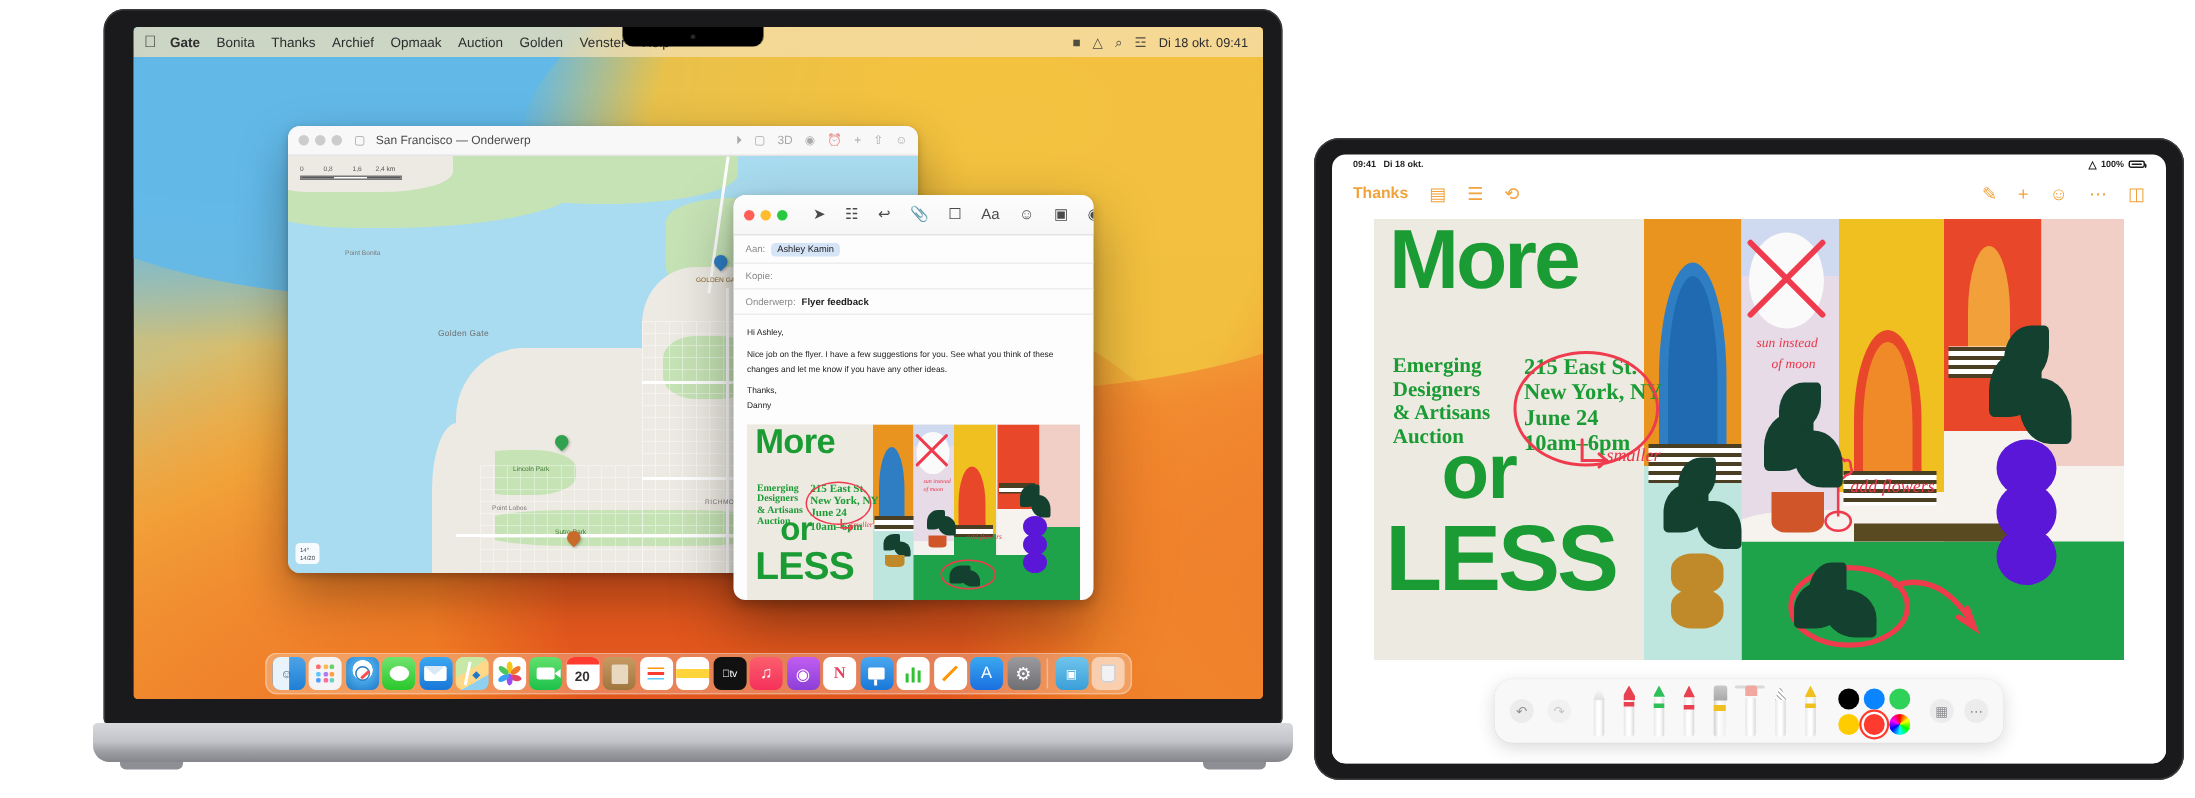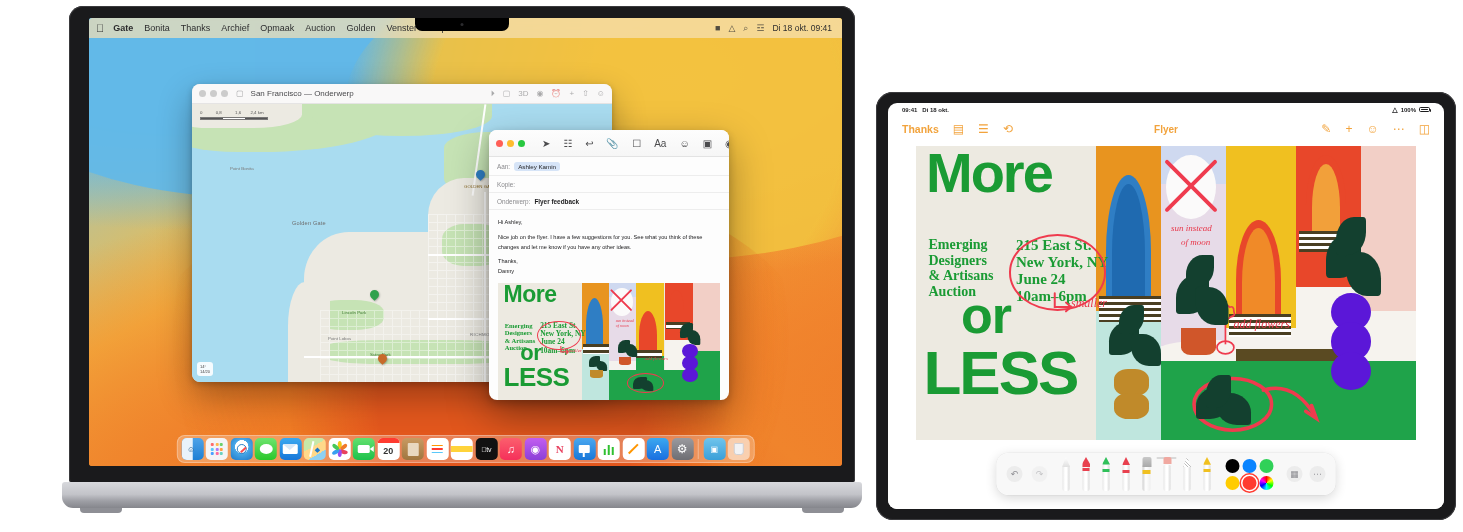--- a/index.html
+++ b/index.html
@@ -515,21 +515,20 @@
             <span>100%</span>
             <span class="batt"></span>
           </span>
         </div>
 
         <div class="ipad-toolbar">
           <span class="btn">Thanks</span>
           <span class="ic">▤</span>
           <span class="ic">☰</span>
           <span class="ic">⟲</span>
-          <span class="ipad-title">Flyer</span>
           <span class="right">
             <span class="ic">✎</span>
             <span class="ic">+</span>
             <span class="ic">☺</span>
             <span class="ic">⋯</span>
             <span class="ic">◫</span>
           </span>
         </div>
 
         <div class="ipad-canvas">

